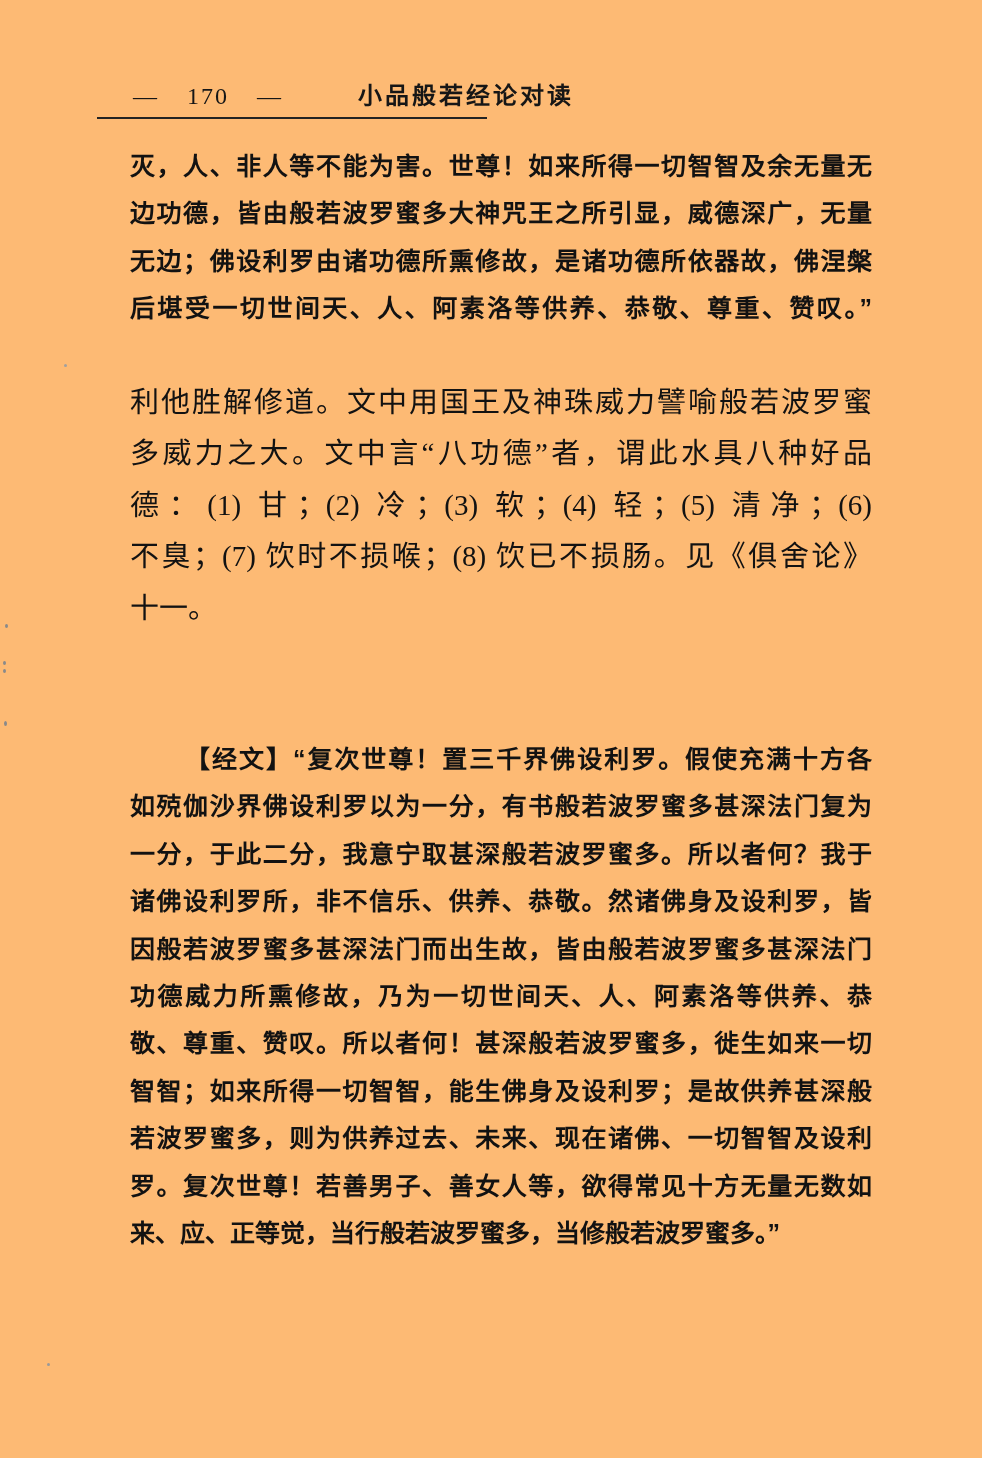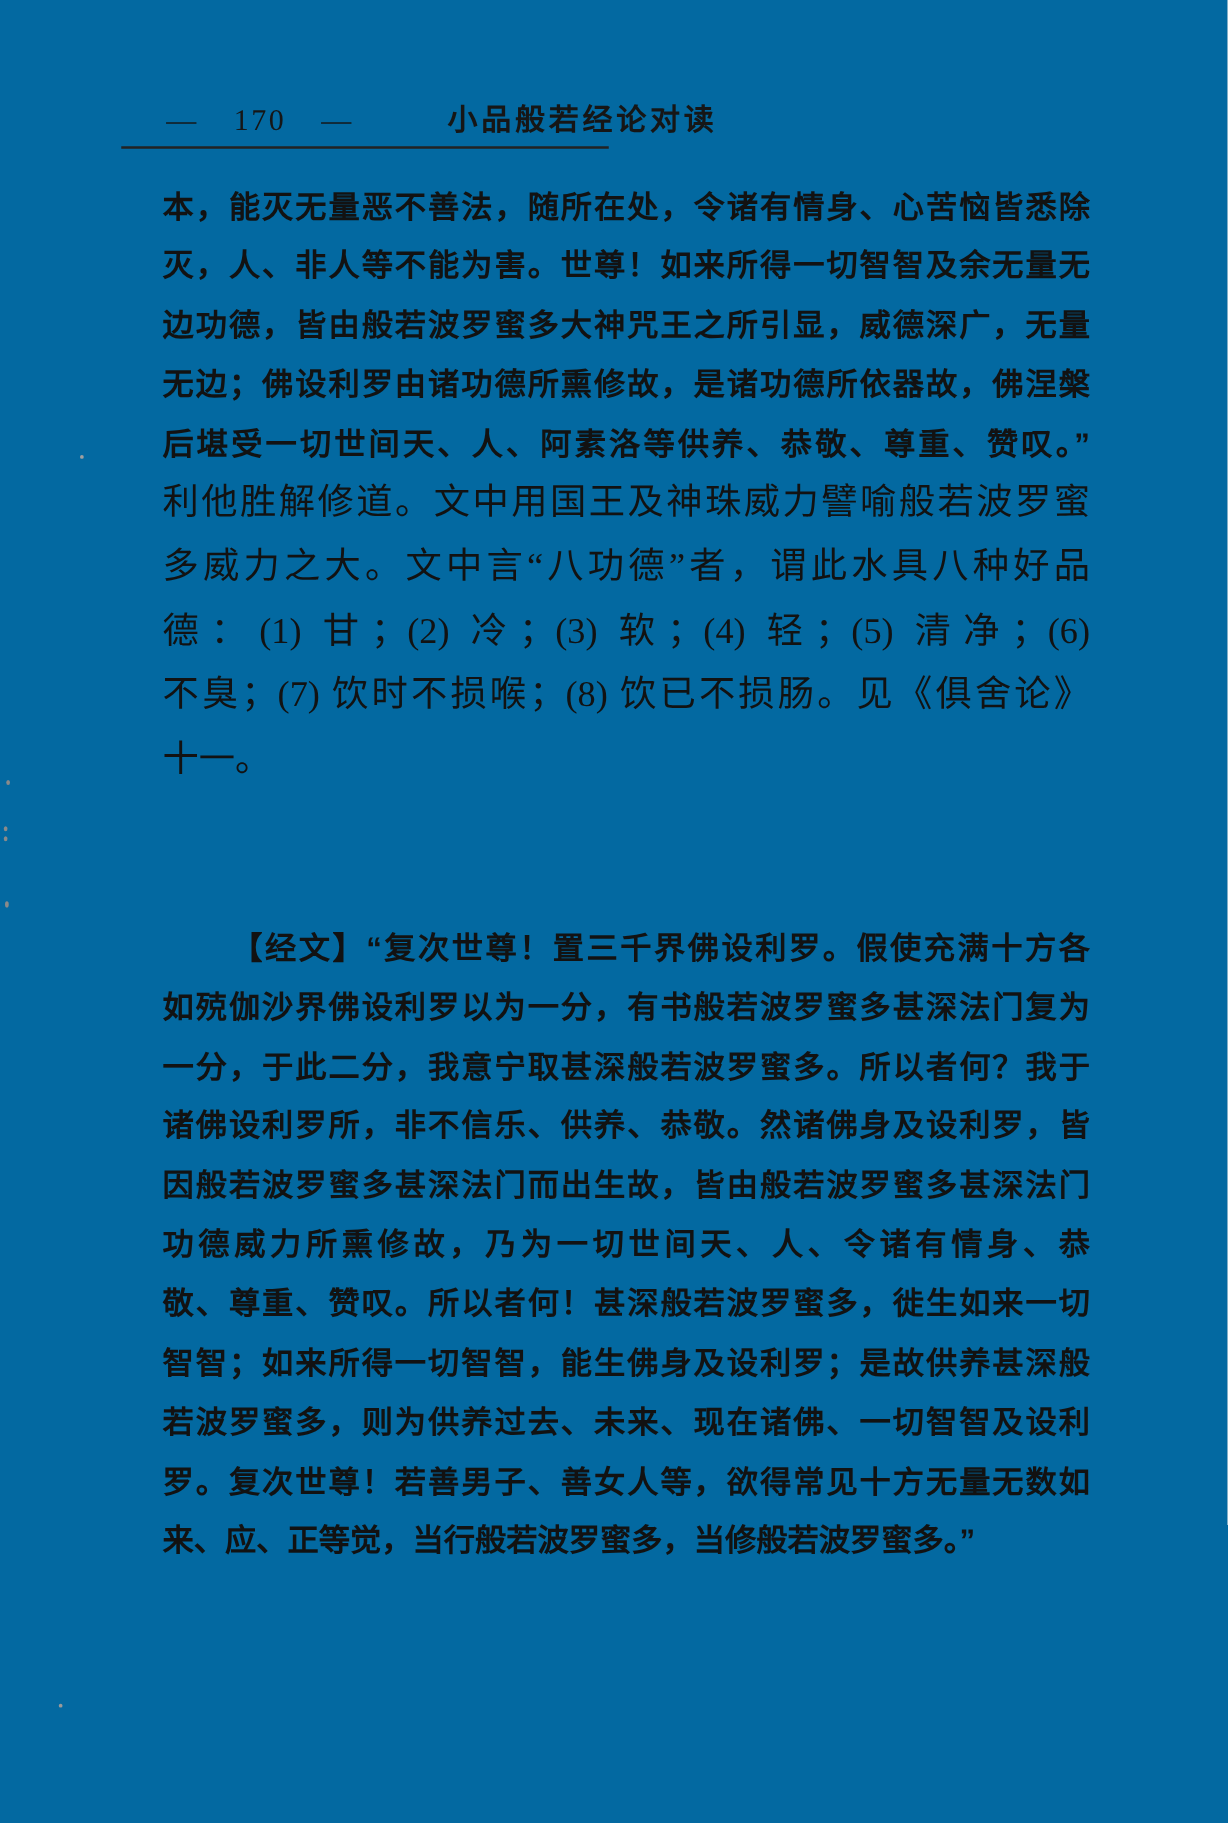--- a/index.html
+++ b/index.html
@@ -1,20 +1,20 @@
 <!DOCTYPE html>
 <html lang="zh-CN"><head>
 <meta charset="utf-8">
 <style>
   html,body{margin:0;padding:0;background:#e9e9e7;}
   .page{
     position:relative;
     width:982px;height:1458px;
     margin:0 auto;
-    background:#0369a1;
+    background:#fdba74;
     overflow:hidden;
     color:#121212;
   }
   
   .header{
     position:absolute;left:133px;top:76px;
     display:flex;align-items:baseline;gap:34px;
     font-family:"Liberation Serif",serif;
     color:#161616;
   }
@@ -65,42 +65,41 @@
 
 <div class="page">
 
   <div class="header">
     <span class="num">— 170 —</span>
     <span class="title">小品般若经论对读</span>
   </div>
   <div class="header-rule"></div>
 
   <div class="para hei" style="top:143px">
-    <div class="line">本，能灭无量恶不善法，随所在处，令诸有情身、心苦恼皆悉除</div>
     <div class="line">灭，人、非人等不能为害。世尊！如来所得一切智智及余无量无</div>
     <div class="line">边功德，皆由般若波罗蜜多大神咒王之所引显，威德深广，无量</div>
     <div class="line">无边；佛设利罗由诸功德所熏修故，是诸功德所依器故，佛涅槃</div>
     <div class="line">后堪受一切世间天、人、阿素洛等供养、恭敬、尊重、赞叹。”</div>
   </div>
 
   <div class="para song" style="top:377px">
     <div class="line">利他胜解修道。文中用国王及神珠威力譬喻般若波罗蜜</div>
     <div class="line">多威力之大。文中言“八功德”者，谓此水具八种好品</div>
     <div class="line">德：(1) 甘；(2) 冷；(3) 软；(4) 轻；(5) 清净；(6)</div>
     <div class="line">不臭；(7) 饮时不损喉；(8) 饮已不损肠。见《俱舍论》</div>
     <div class="line last">十一。</div>
   </div>
 
   <div class="para hei" style="top:736px">
     <div class="line indent">【经文】“复次世尊！置三千界佛设利罗。假使充满十方各</div>
     <div class="line">如殑伽沙界佛设利罗以为一分，有书般若波罗蜜多甚深法门复为</div>
     <div class="line">一分，于此二分，我意宁取甚深般若波罗蜜多。所以者何？我于</div>
     <div class="line">诸佛设利罗所，非不信乐、供养、恭敬。然诸佛身及设利罗，皆</div>
     <div class="line">因般若波罗蜜多甚深法门而出生故，皆由般若波罗蜜多甚深法门</div>
-    <div class="line">功德威力所熏修故，乃为一切世间天、人、令诸有情身、恭</div>
+    <div class="line">功德威力所熏修故，乃为一切世间天、人、阿素洛等供养、恭</div>
     <div class="line">敬、尊重、赞叹。所以者何！甚深般若波罗蜜多，徙生如来一切</div>
     <div class="line">智智；如来所得一切智智，能生佛身及设利罗；是故供养甚深般</div>
     <div class="line">若波罗蜜多，则为供养过去、未来、现在诸佛、一切智智及设利</div>
     <div class="line">罗。复次世尊！若善男子、善女人等，欲得常见十方无量无数如</div>
     <div class="line last">来、应、正等觉，当行般若波罗蜜多，当修般若波罗蜜多。”</div>
   </div>
 
 
   <div class="speck" id="sp1"></div>
   <div class="speck" id="sp2"></div>

